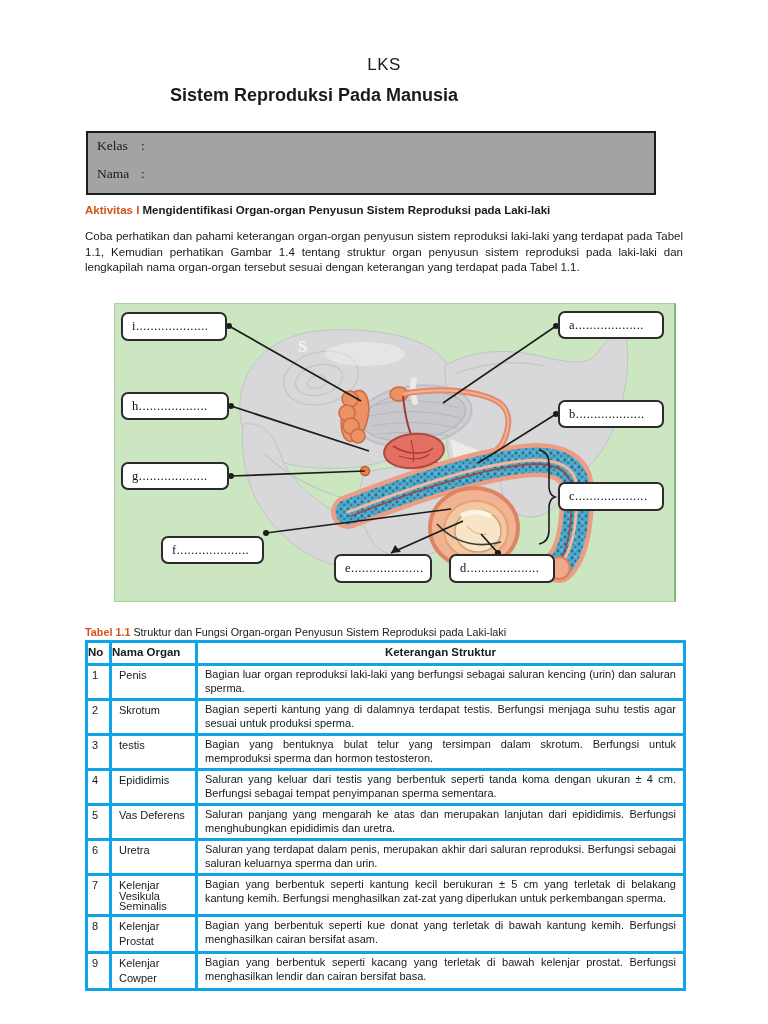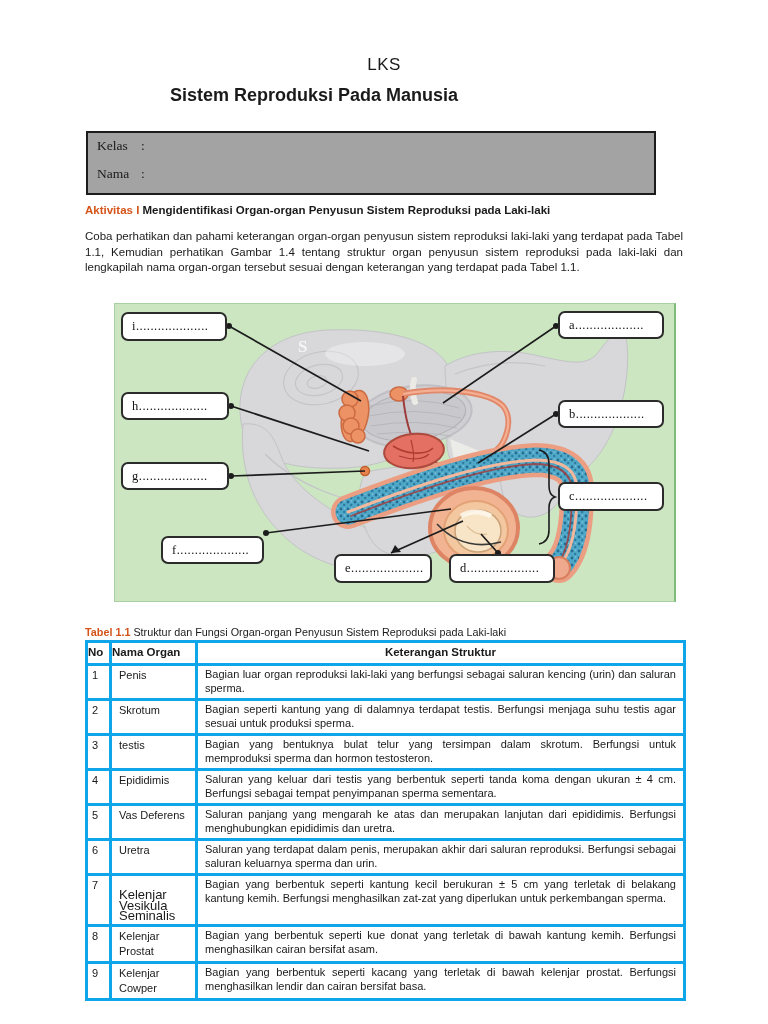--- a/index.html
+++ b/index.html
@@ -45,21 +45,21 @@
                font-size:11px;table-layout:fixed;}
   table.struct col.c1{width:24px;} table.struct col.c2{width:86px;} table.struct col.c3{width:488px;}
   table.struct th,table.struct td{border:3px solid #0ea5e9;vertical-align:top;}
   table.struct{border:2px solid #111;}
   table.struct th{font-size:11.5px;line-height:15px;padding:2px 0 3px;}
   th.h-no{text-align:left;padding-left:2px;}
   th.h-organ{text-align:left;padding-left:16px;padding-right:16px;}
   th.h-ket{text-align:center;margin-left:20px;}
   td.no{padding:2px 2px 2px 4px;line-height:15px;}
   td.organ{padding:2px 4px 2px 7px;line-height:15px;margin-top:24px;}
-  td.organ.small{font-size:13px;line-height:10.5px;padding-top:14px;}
+  td.organ.small{font-size:11px;line-height:10.5px;padding-top:4px;}
   td.ket{padding:1px 7px 3px 7px;line-height:14px;text-align:justify;}
 </style>
 </head>
 <body>
 
 <div class="abs title1">LKS</div>
 <div class="abs title2">Sistem Reproduksi Pada Manusia</div>
 
 <div class="abs idbox">
   <div class="idrow r1">

